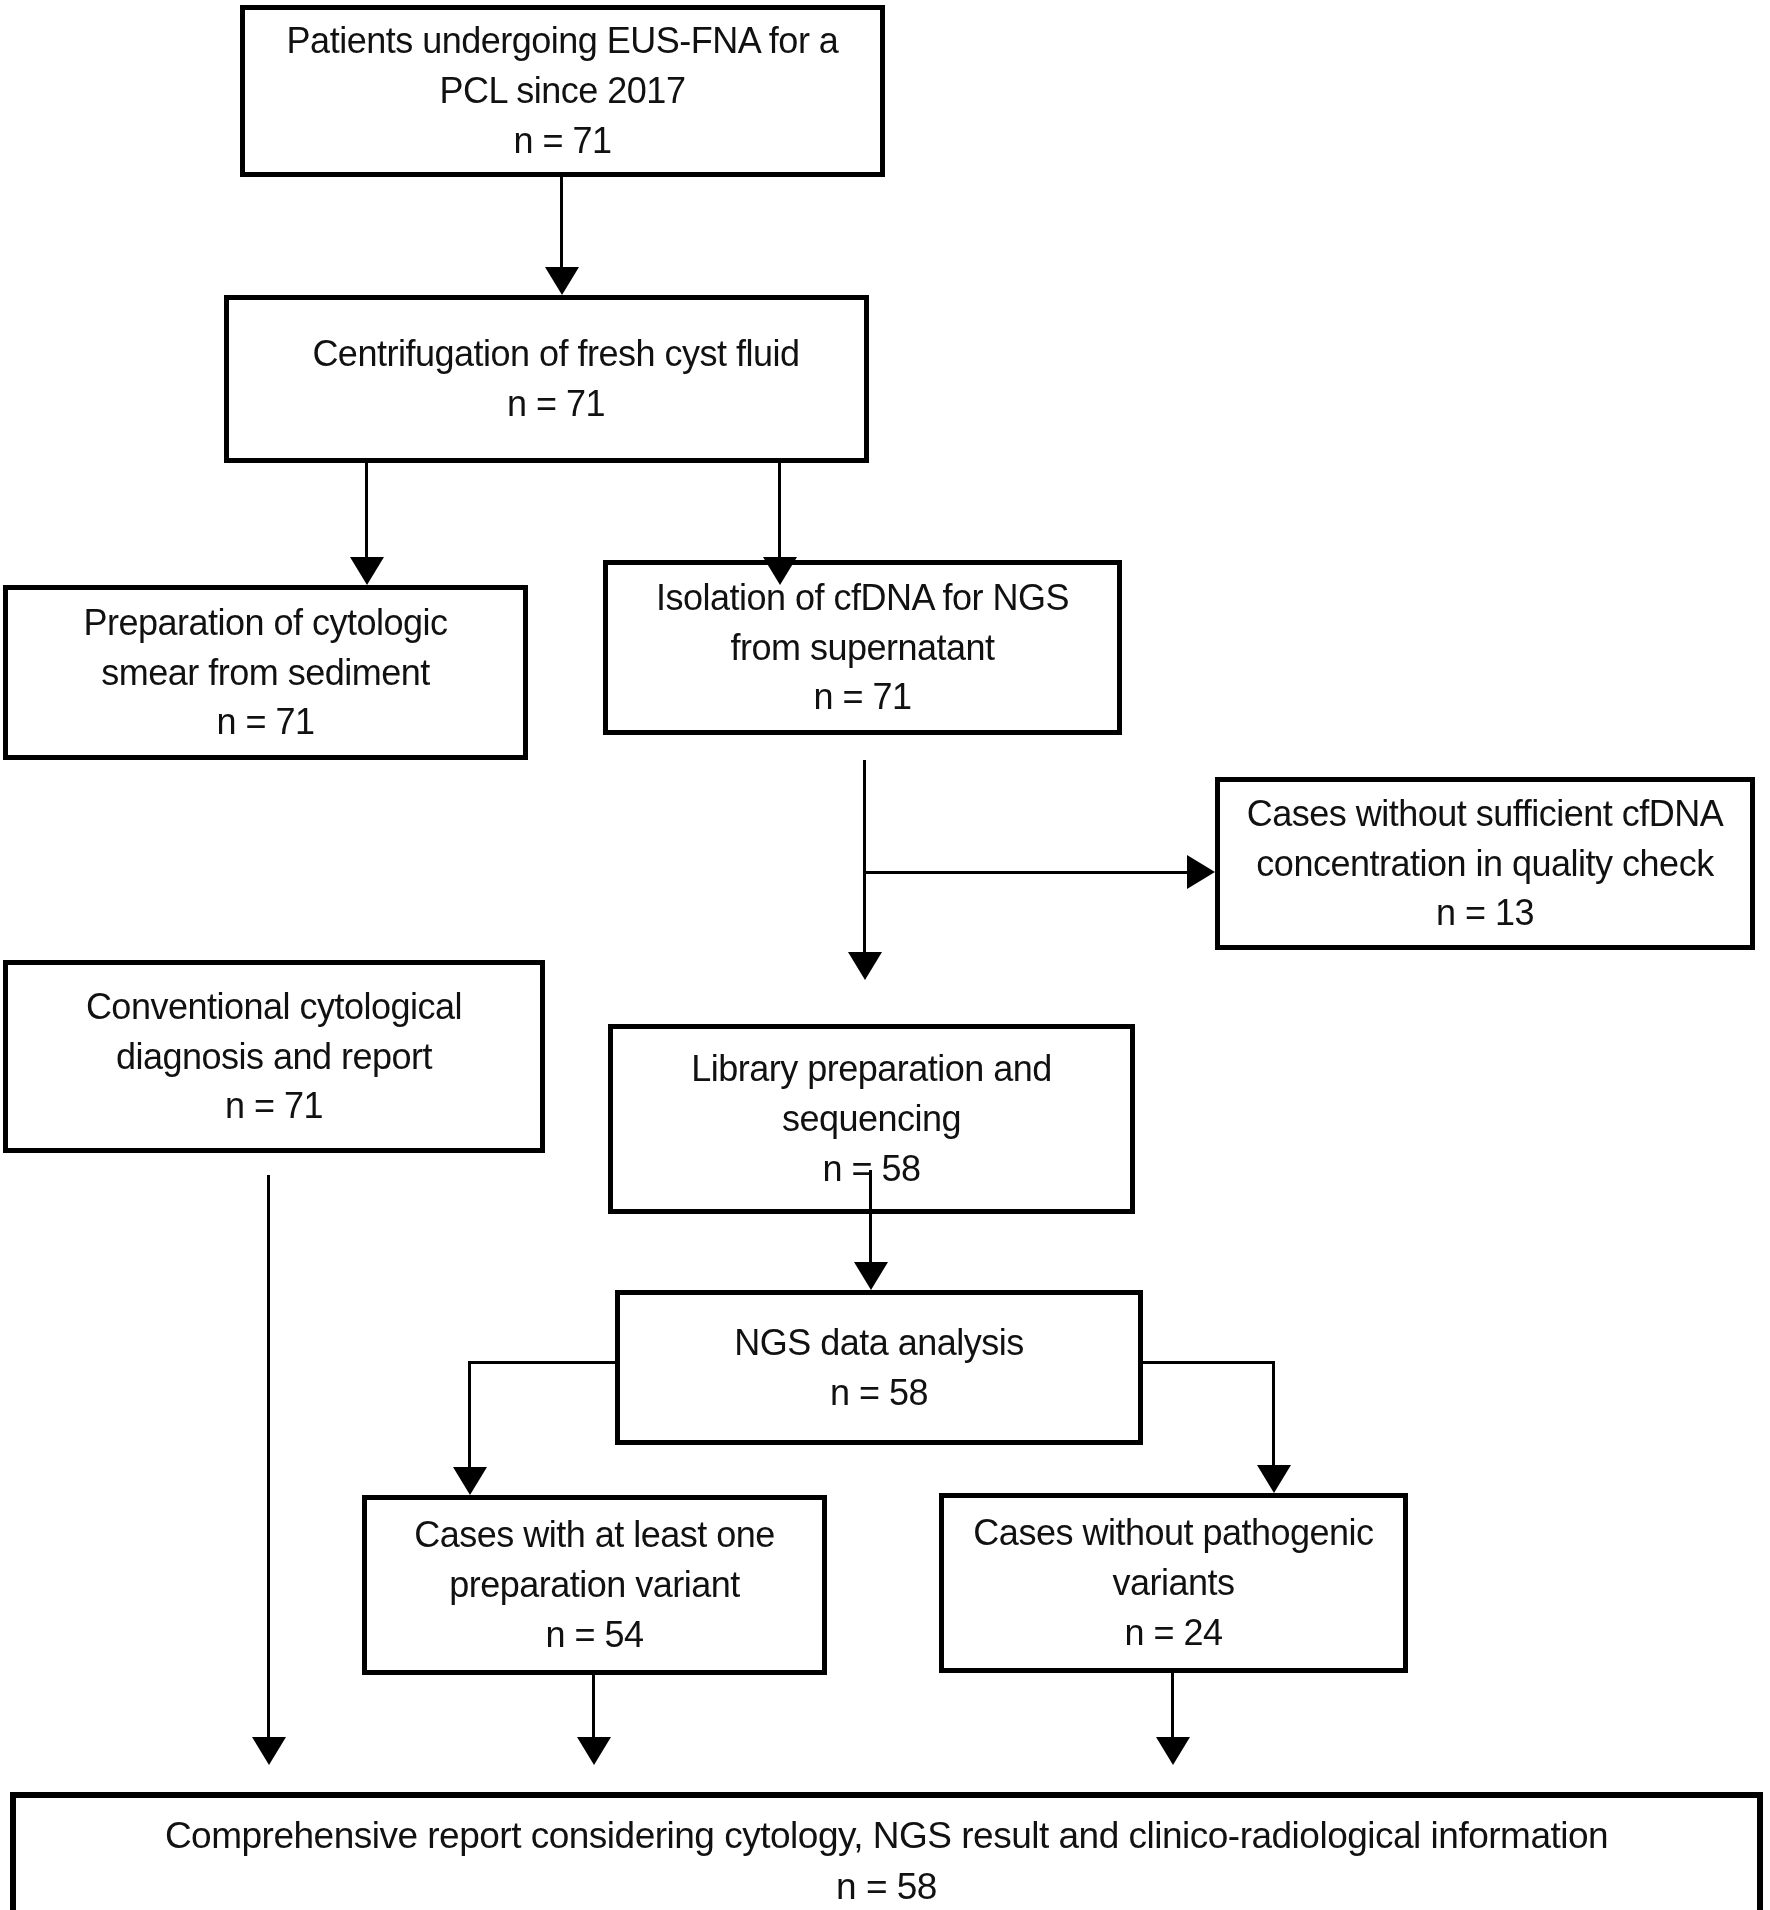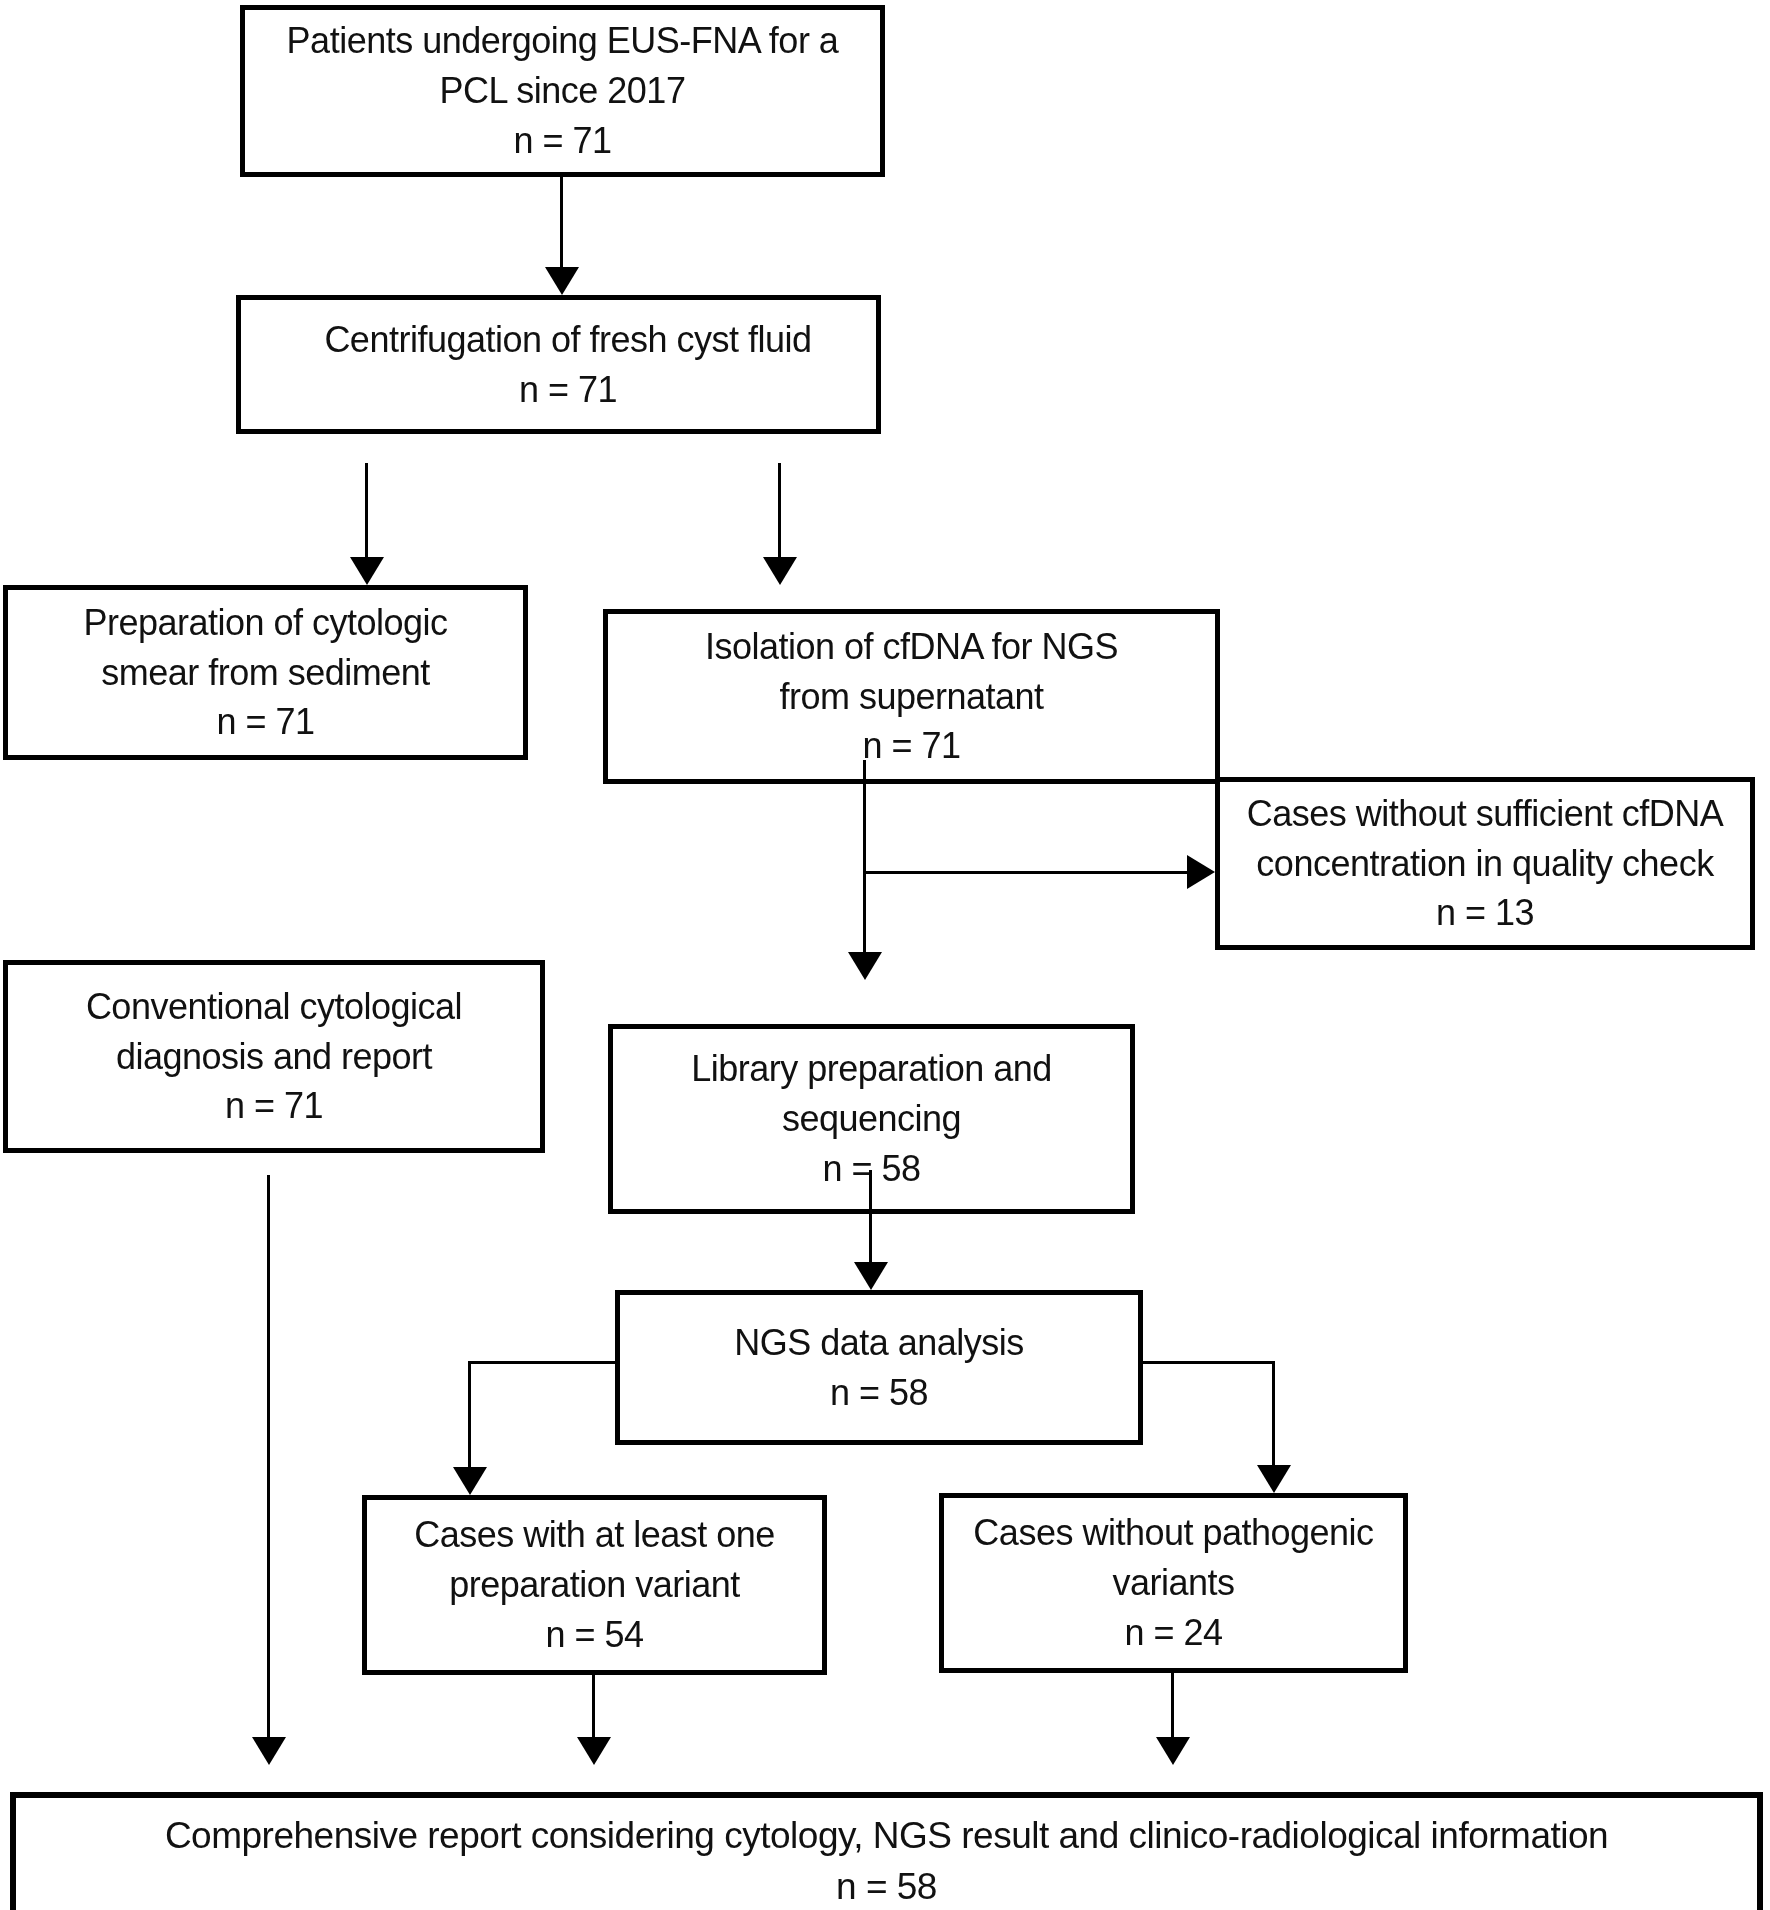--- a/index.html
+++ b/index.html
@@ -26,23 +26,23 @@
     text-align: center;
     font-size: 36px;
     line-height: 1.38;
     letter-spacing: -0.5px;
   }
   .node-text { width: 100%; }
   .node-text > div { white-space: nowrap; }
 
   
   .n1  { left: 240px;  top: 5px;    width: 645px;  height: 172px; align-items: center; }
-  .n2  { left: 236px;  top: 295px;  width: 645px;  height: 139px; padding-left: 19px; }
+  .n2  { left: 224px;  top: 295px;  width: 645px;  height: 168px; padding-left: 19px; }
   .n3  { left: 3px;    top: 585px;  width: 525px;  height: 175px; }
-  .n4  { left: 603px;  top: 609px;  width: 617px;  height: 175px; }
+  .n4  { left: 603px;  top: 560px;  width: 519px;  height: 175px; }
   .n5  { left: 1215px; top: 777px;  width: 540px;  height: 173px; }
   .n6  { left: 3px;    top: 960px;  width: 542px;  height: 193px; justify-content: flex-end; }
   .n7  { left: 608px;  top: 980px;  width: 527px;  height: 190px; margin-top: 44px; }
   .n8  { left: 615px;  top: 1290px; width: 528px;  height: 155px; }
   .n9  { left: 362px;  top: 1495px; width: 465px;  height: 180px; }
   .n10 { left: 939px;  top: 1493px; width: 469px;  height: 180px; }
   .n11 { left: 10px;   top: 1765px; width: 1753px; height: 138px;
          border-width: 6px; font-size: 37px; margin-top: 27px; }
 
   

